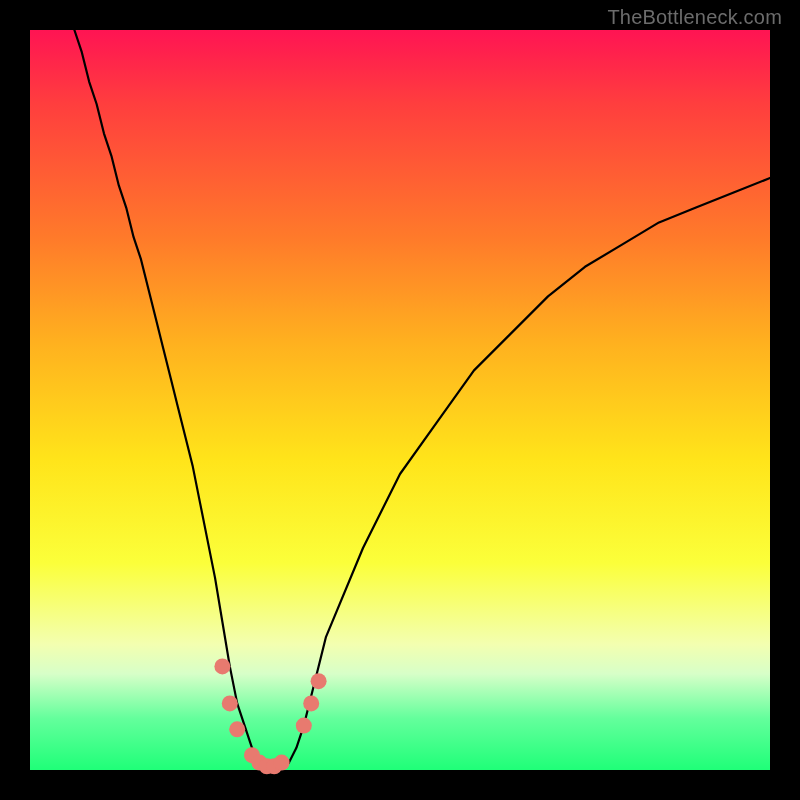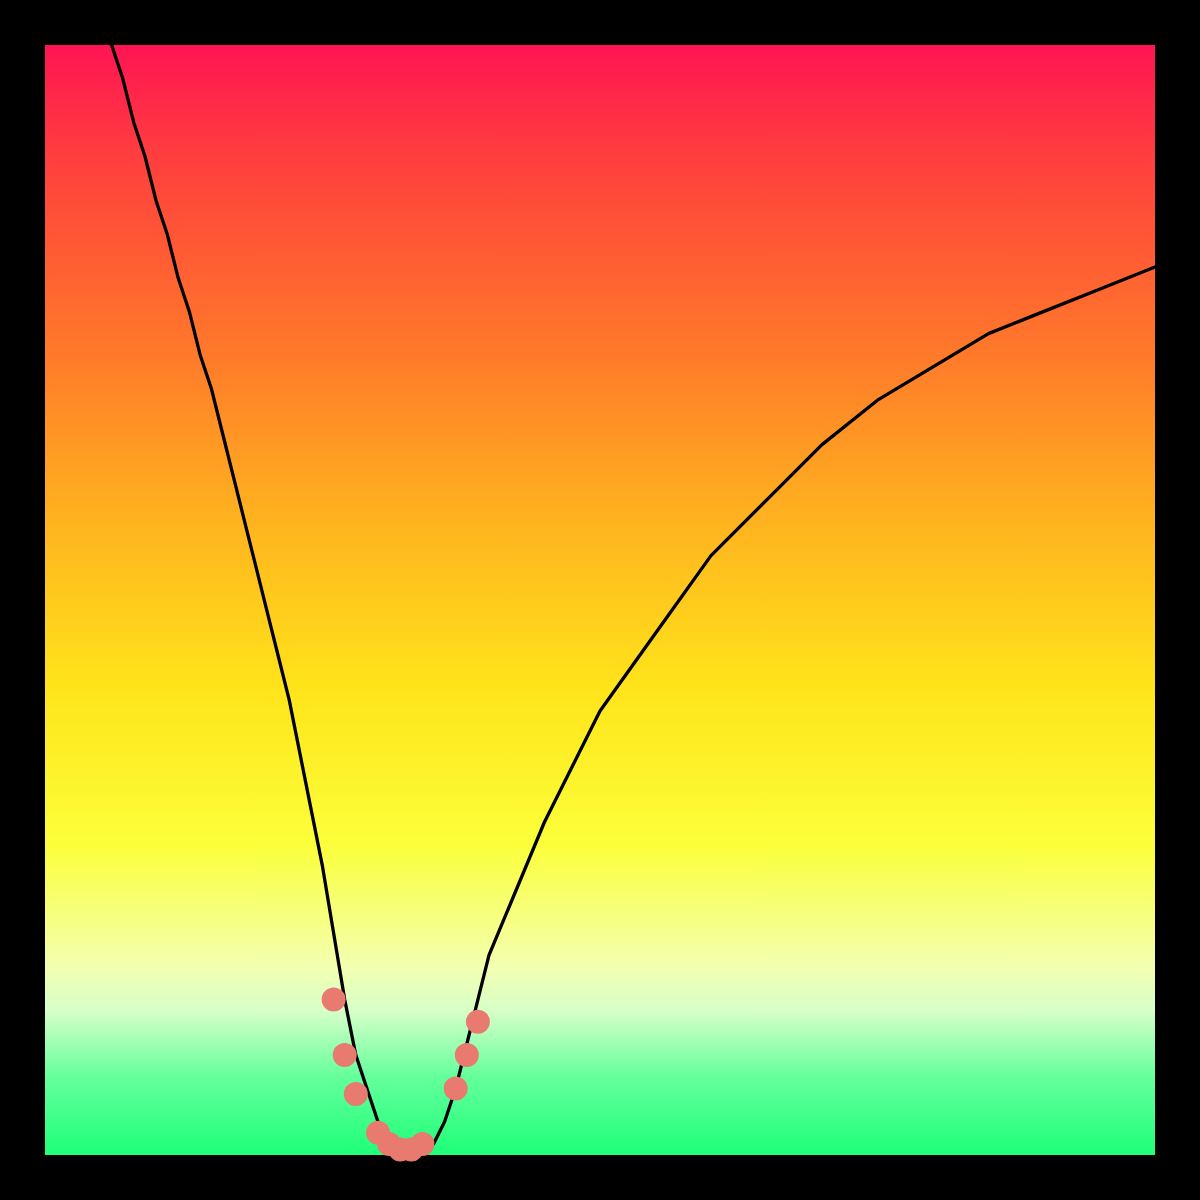--- a/index.html
+++ b/index.html
@@ -89,14 +89,15 @@
           <circle cx="244.2" cy="736.3" r="8" class="marker"></circle>
           <circle cx="251.6" cy="732.6" r="8" class="marker"></circle>
           <circle cx="273.8" cy="695.6" r="8" class="marker"></circle>
           <circle cx="281.2" cy="673.4" r="8" class="marker"></circle>
           <circle cx="288.6" cy="651.2" r="8" class="marker"></circle>
         </g>
     </svg>
 
   </div>
 
+  <div class="watermark">TheBottleneck.com</div>
 
 </div>
 
 </body></html>

